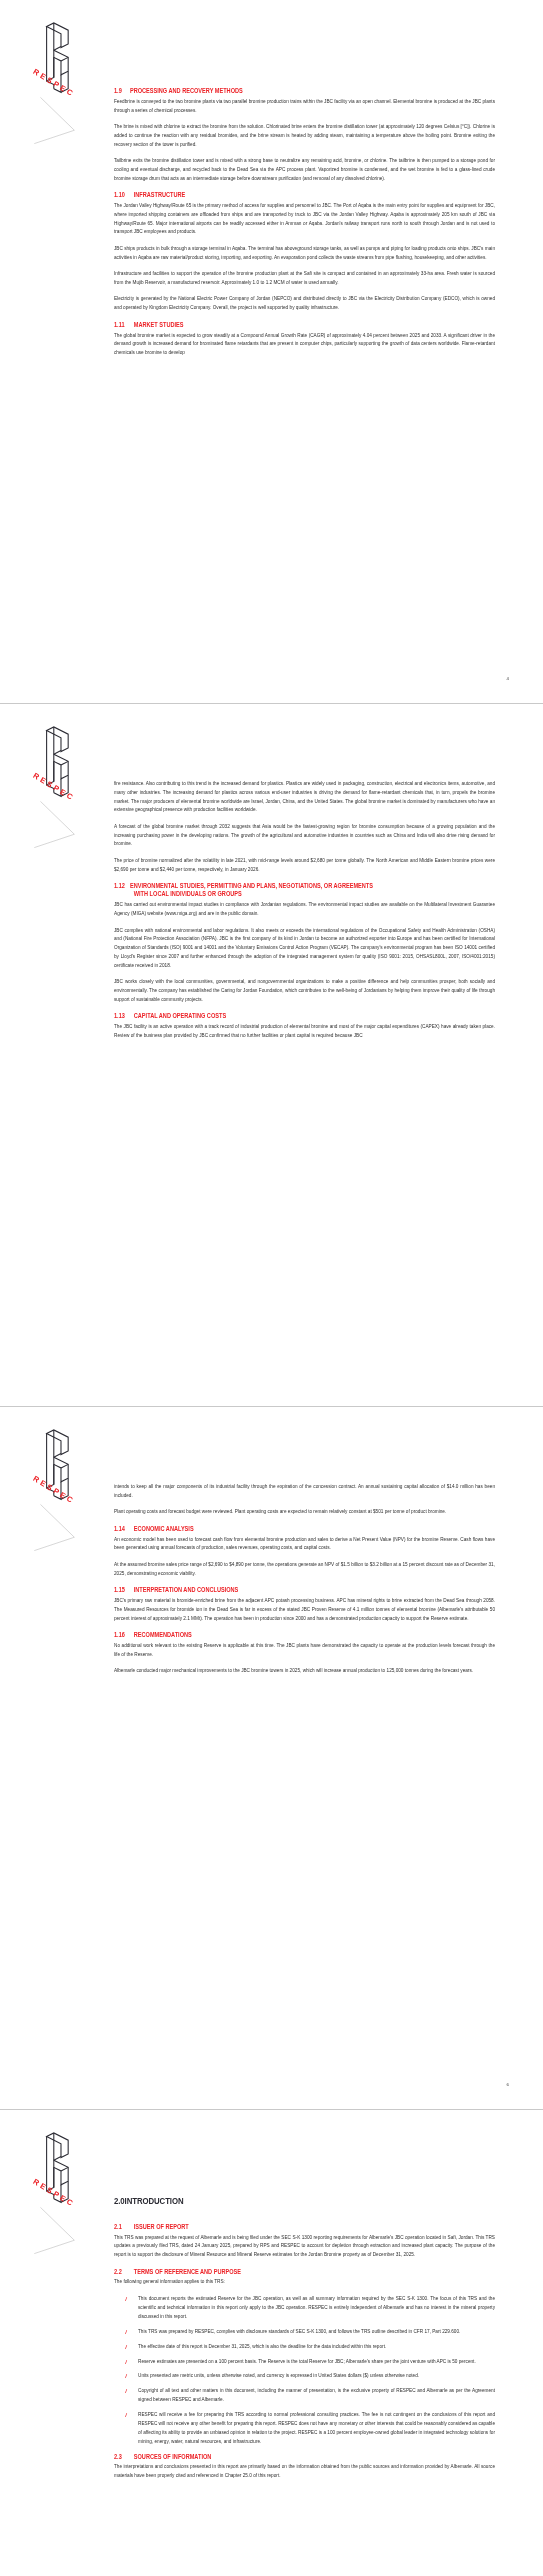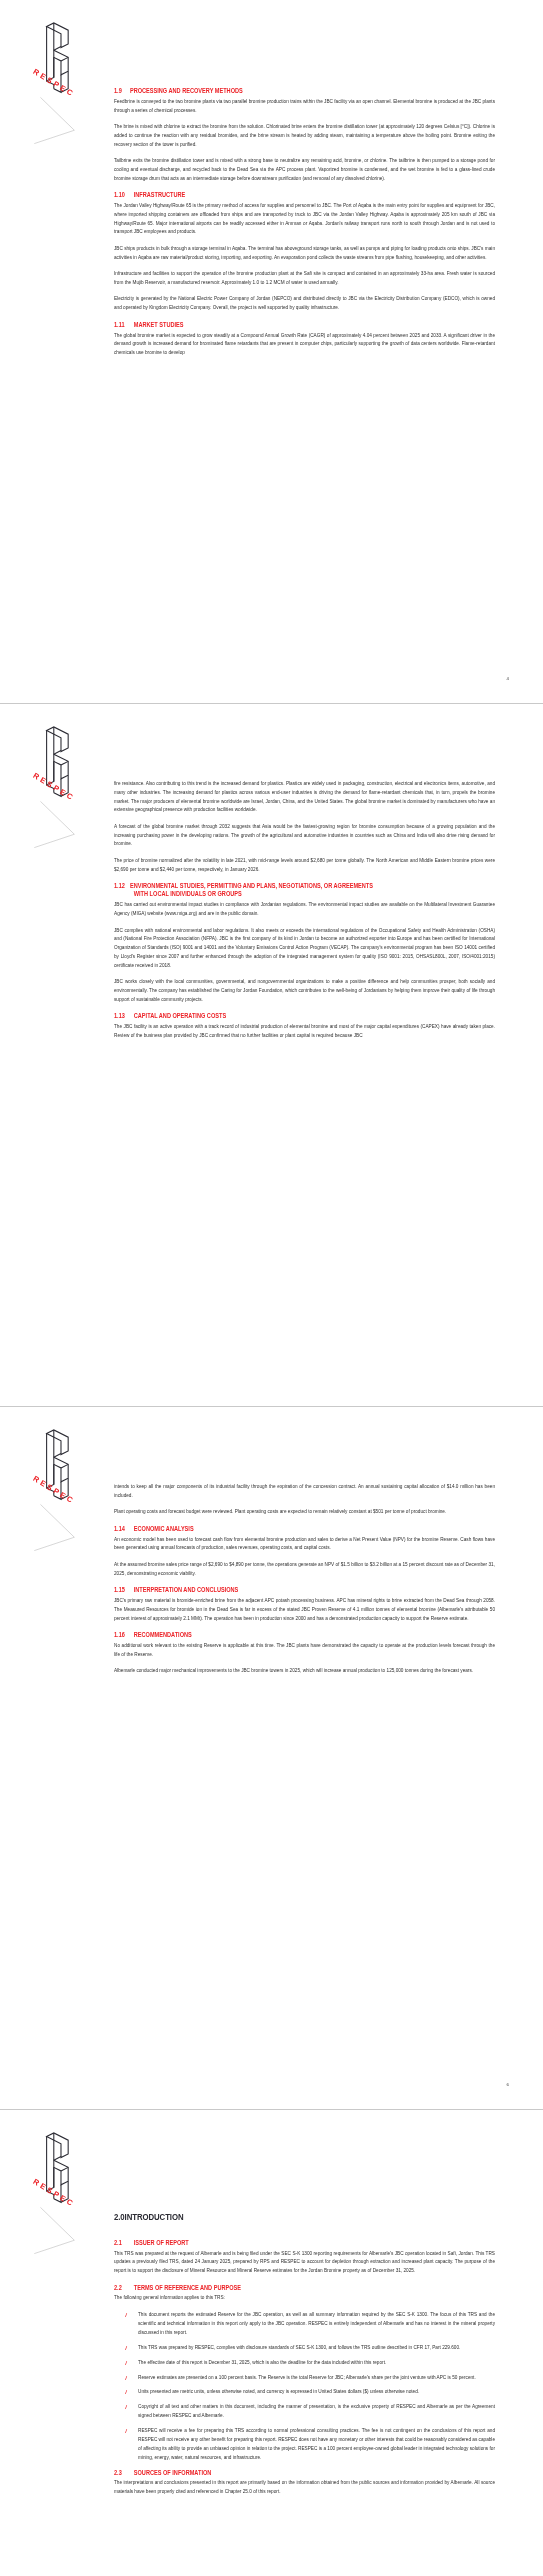--- a/index.html
+++ b/index.html
@@ -171,21 +171,21 @@
         <path d="M60 72 L60 111"></path>
         <path d="M74 106 L74 140 L60 133"></path>
         <path d="M88 99 L88 133 L74 140"></path>
         <path d="M46 118 L60 125 L60 133"></path>
       </g>
       <path d="M34 150 L100 214" stroke="#bdbdbd" stroke-width="1.2" fill="none"></path>
       <path d="M100 214 L22 240" stroke="#bdbdbd" stroke-width="1.2" fill="none"></path>
     </svg>
     <div class="logo-word">RESPEC</div>
   </div>
-<div class="col" style="top: 102px;">
+<div class="col" style="top: 86px;">
         <h1 class="sec" style="color: rgb(43, 43, 51); margin-top: 0px; margin-bottom: 15.5px;"><span class="num">2.0</span><span>INTRODUCTION</span></h1>
         <h2 class="sub"><span class="num">2.1</span><span>ISSUER OF REPORT</span></h2>
         <p class="body-text">This TRS was prepared at the request of Albemarle and is being filed under the SEC S-K 1300 reporting requirements for Albemarle's JBC operation located in Safi, Jordan. This TRS updates a previously filed TRS, dated 24 January 2025, prepared by RPS and RESPEC to account for depletion through extraction and increased plant capacity. The purpose of the report is to support the disclosure of Mineral Resource and Mineral Reserve estimates for the Jordan Bromine property as of December 31, 2025.</p>
         <h2 class="sub"><span class="num">2.2</span><span>TERMS OF REFERENCE AND PURPOSE</span></h2>
         <p class="body-text">The following general information applies to this TRS:</p>
         <ul class="bullets">
           <li><span class="slash">/</span><span>This document reports the estimated Reserve for the JBC operation, as well as all summary information required by the SEC S-K 1300. The focus of this TRS and the scientific and technical information in this report only apply to the JBC operation. RESPEC is entirely independent of Albemarle and has no interest in the mineral property discussed in this report.</span></li>
           <li><span class="slash">/</span><span>This TRS was prepared by RESPEC, complies with disclosure standards of SEC S-K 1300, and follows the TRS outline described in CFR 17, Part 229.600.</span></li>
           <li><span class="slash">/</span><span>The effective date of this report is December 31, 2025, which is also the deadline for the data included within this report.</span></li>
           <li><span class="slash">/</span><span>Reserve estimates are presented on a 100 percent basis. The Reserve is the total Reserve for JBC; Albemarle's share per the joint venture with APC is 50 percent.</span></li>

